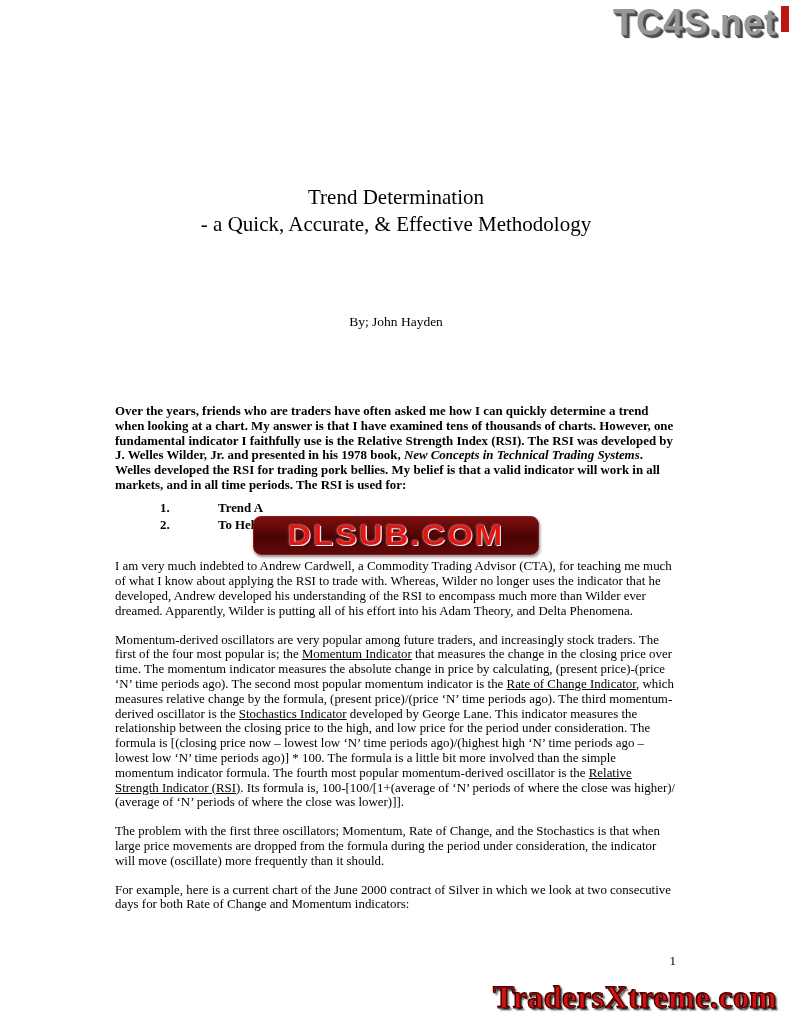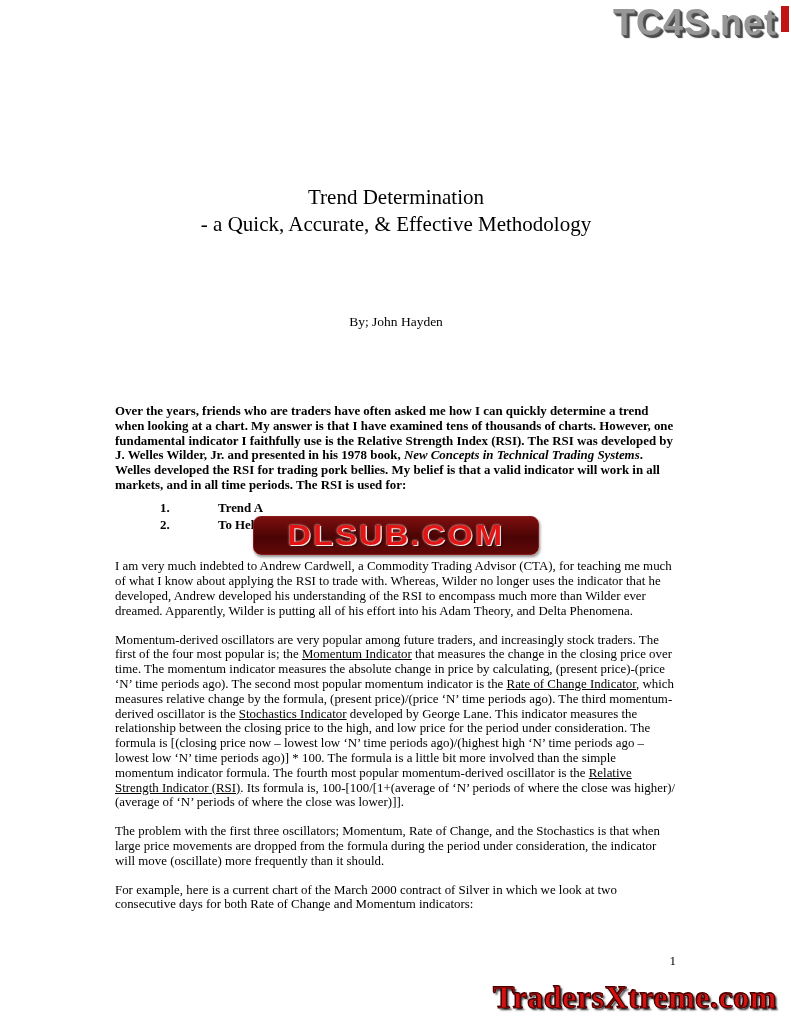--- a/index.html
+++ b/index.html
@@ -108,21 +108,21 @@
       <div class="list-row"><span class="list-num">1.</span><span class="bold">Trend A</span></div>
       <div class="list-row"><span class="list-num">2.</span><span class="bold">To Help Determine Price Objectives</span><span> (not covered here)</span></div>
     </div>
 
     <p>I am very much indebted to Andrew Cardwell, a Commodity Trading Advisor (CTA), for teaching me much of what I know about applying the RSI to trade with. Whereas, Wilder no longer uses the indicator that he developed, Andrew developed his understanding of the RSI to encompass much more than Wilder ever dreamed. Apparently, Wilder is putting all of his effort into his Adam Theory, and Delta Phenomena.</p>
 
     <p><span>Momentum-derived oscillators are very popular among future traders, and increasingly stock traders. The first of the four most popular is; the </span><span class="uline">Momentum Indicator</span><span> that measures the change in the closing price over time. The momentum indicator measures the absolute change in price by calculating,  (present price)-(price ‘N’ time periods ago). The second most popular momentum indicator is the </span><span class="uline">Rate of Change Indicator</span><span>, which measures relative change by the formula, (present price)/(price ‘N’ time periods ago). The third momentum-derived oscillator is the </span><span class="uline">Stochastics Indicator</span><span> developed by George Lane. This indicator measures the relationship between the closing price to the high, and low price for the period under consideration. The formula is [(closing price now – lowest low ‘N’ time periods ago)/(highest high ‘N’ time periods ago – lowest low ‘N’ time periods ago)] * 100. The formula is a little bit more involved than the simple momentum indicator formula. The fourth most popular momentum-derived oscillator is the </span><span class="uline">Relative Strength Indicator (RSI)</span><span>. Its formula is, 100-[100/[1+(average of ‘N’ periods of where the close was higher)/ (average of ‘N’ periods of where the close was lower)]].</span></p>
 
     <p>The problem with the first three oscillators; Momentum, Rate of Change, and the Stochastics is that when large price movements are dropped from the formula during the period under consideration, the indicator will move (oscillate) more frequently than it should.</p>
 
-    <p>For example, here is a current chart of the March 2000 contract of Silver in which we look at two consecutive days for both Rate of Change and Momentum indicators:</p>
+    <p>For example, here is a current chart of the June 2000 contract of Silver in which we look at two consecutive days for both Rate of Change and Momentum indicators:</p>
 
   </div>
 
   <div class="watermark">
     <span class="watermark-text">DLSUB.COM</span>
   </div>
 
   <div class="page-number">1</div>
 
   <div class="footer-banner">TradersXtreme.com</div>

